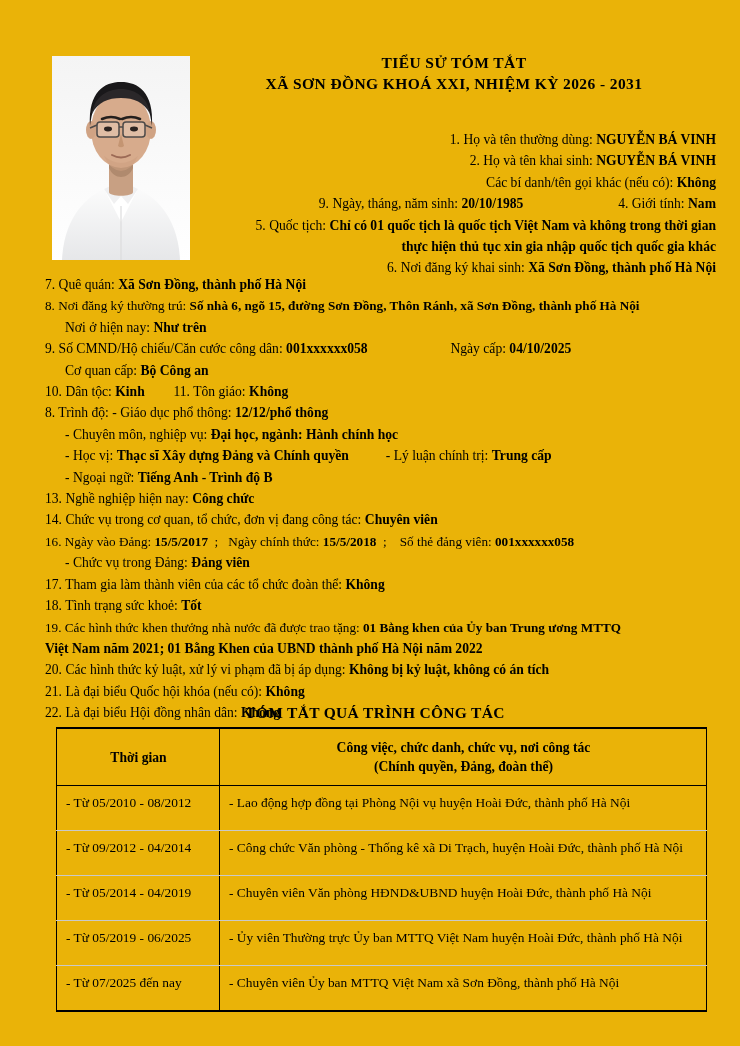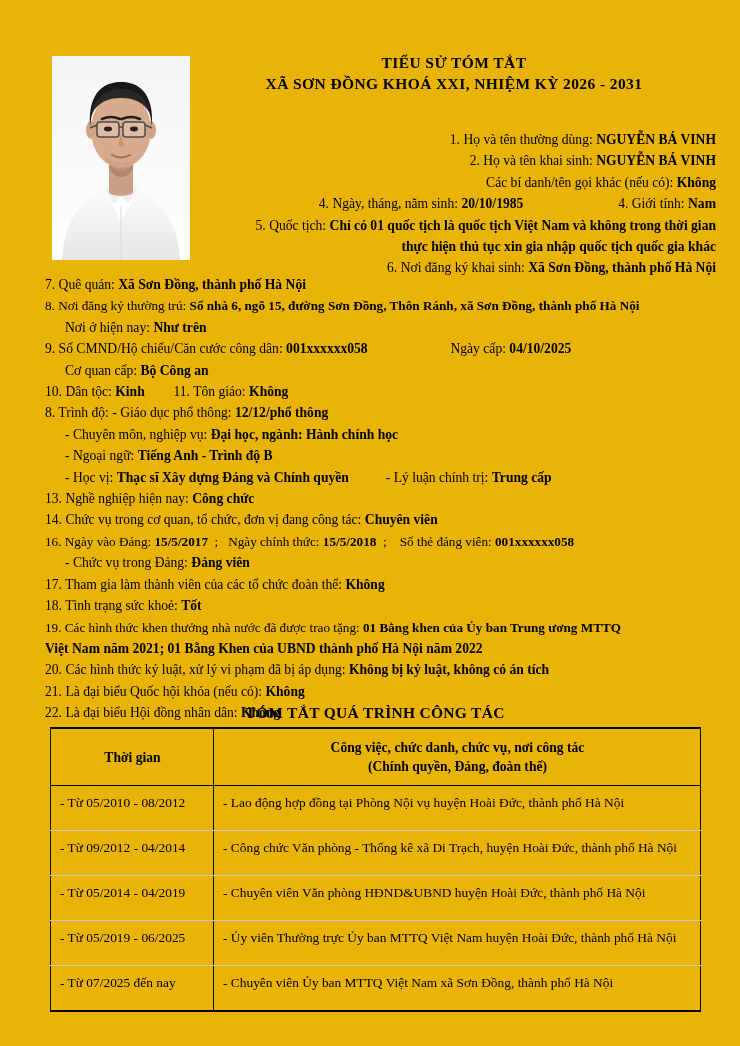--- a/index.html
+++ b/index.html
@@ -88,21 +88,21 @@
     width: 650px;
     text-align: center;
     font-weight: bold;
     font-size: 15.5px;
     letter-spacing: 0.3px;
   }
 
   
   .work-table {
     position: absolute;
-    left: 50px;
+    left: 56px;
     top: 727px;
     width: 650px;
     border-collapse: collapse;
     table-layout: fixed;
     border-top: 2.2px solid #000;
     border-left: 1.6px solid #000;
     border-right: 1.6px solid #000;
     border-bottom: 2.2px solid #000;
   }
   .work-table col.c1 { width: 163px; }
@@ -201,21 +201,21 @@
       <span>2. Họ và tên khai sinh:</span>
       <b>NGUYỄN BÁ VINH</b>
     </div>
 
     <div class="row sub">
       <span>Các bí danh/tên gọi khác (nếu có):</span>
       <b>Không</b>
     </div>
 
     <div class="row">
-      <span>4. Ngày, tháng, năm sinh:</span>
+      <span>9. Ngày, tháng, năm sinh:</span>
       <b>20/10/1985</b>
       <span class="gap-inline xwide"></span>
       <span>4. Giới tính:</span>
       <b>Nam</b>
     </div>
 
     <div class="row">
       <span>5. Quốc tịch:</span>
       <b>Chỉ có 01 quốc tịch là quốc tịch Việt Nam và không trong thời gian</b>
     </div>
@@ -271,30 +271,30 @@
       <span>8. Trình độ: - Giáo dục phổ thông:</span>
       <b>12/12/phổ thông</b>
     </div>
 
     <div class="frow fsub">
       <span>- Chuyên môn, nghiệp vụ:</span>
       <b>Đại học, ngành: Hành chính học</b>
     </div>
 
     <div class="frow fsub">
-      <span>- Ngoại ngữ:</span>
-      <b>Tiếng Anh - Trình độ B</b>
-    </div>
-
-    <div class="frow fsub">
       <span>- Học vị:</span>
       <b>Thạc sĩ Xây dựng Đảng và Chính quyền</b>
       <span class="gap-inline" style="width:30px"></span>
       <span>- Lý luận chính trị:</span>
       <b>Trung cấp</b>
+    </div>
+
+    <div class="frow fsub">
+      <span>- Ngoại ngữ:</span>
+      <b>Tiếng Anh - Trình độ B</b>
     </div>
 
     <div class="frow">
       <span>13. Nghề nghiệp hiện nay:</span>
       <b>Công chức</b>
     </div>
 
     <div class="frow">
       <span>14. Chức vụ trong cơ quan, tổ chức, đơn vị đang công tác:</span>
       <b>Chuyên viên</b>

